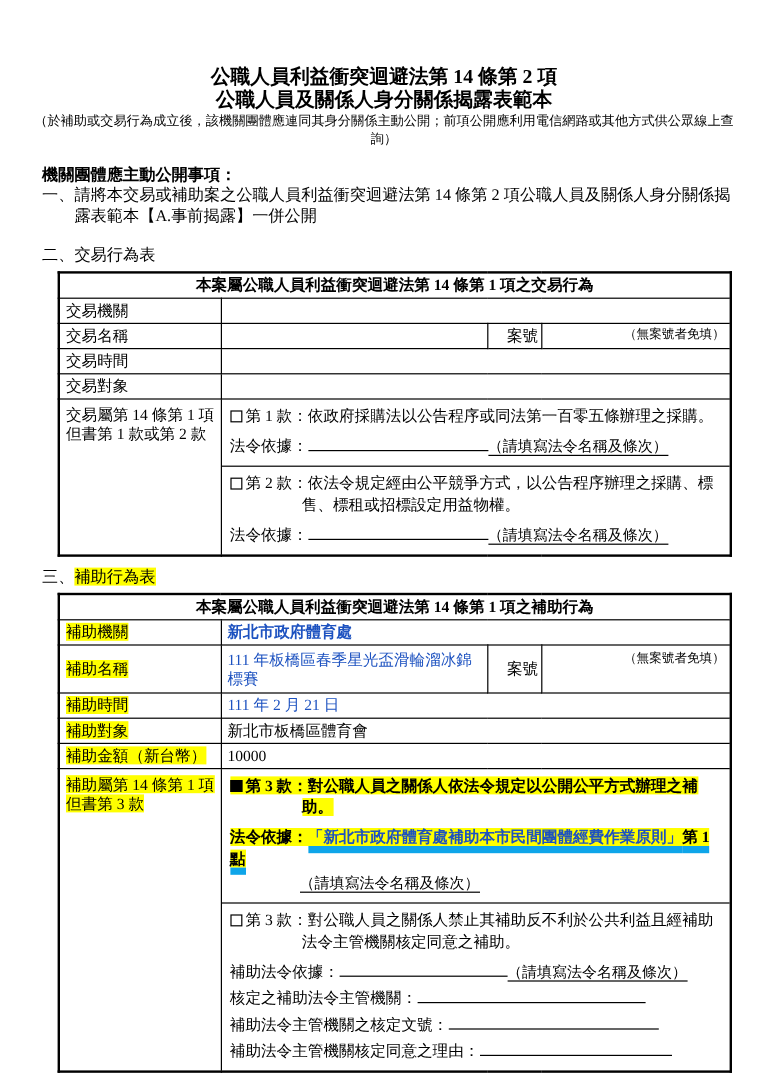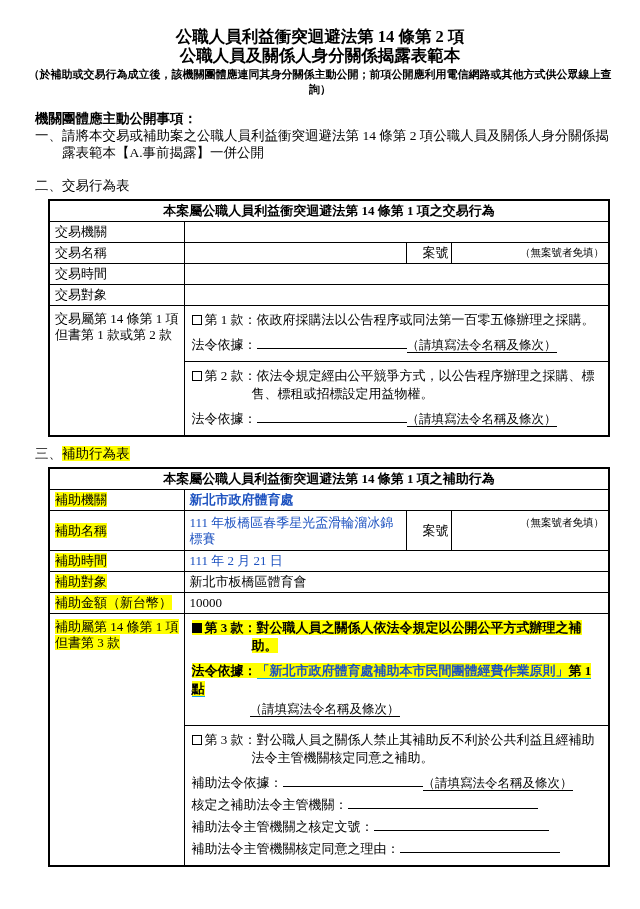--- a/index.html
+++ b/index.html
@@ -5,25 +5,25 @@
   * { box-sizing: border-box; }
   html,body { margin:0; padding:0; }
   body {
     width:640px; height:909px; background:#ffffff; color:#000;
     font-family:"Liberation Serif","DejaVu Serif",serif;
     font-size:13px;
   }
   .page { position:relative; width:640px; height:909px; overflow:hidden; }
 
   
-  .title-block { padding-top:27px; text-align:center; font-weight:bold; }
+  .title-block { padding-top:54px; text-align:center; font-weight:bold; }
   .title-line { font-size:16.5px; line-height:19px; }
   .title-line3 { font-size:15.5px; line-height:19px; margin-top:1px; }
   .hl { background:var(--hl,#ffff00); }
-  .note { width:596px; margin:2px auto 0; text-align:center; font-size:11px; line-height:15px; font-weight:bold; }
+  .note { width:596px; margin:2px auto 0; text-align:center; font-size:11px; line-height:15px; font-weight:normal; }
 
   
   .section { margin:13px 0 0 35px; }
   .sec-head { font-weight:bold; font-size:13.5px; line-height:17px; }
   .item { width:575px; padding-left:27px; text-indent:-27px; font-size:13.5px; line-height:17px; }
   .sub-head { margin-top:16px; font-size:13.5px; line-height:17px; }
 
   
   table { border-collapse:collapse; table-layout:fixed; width:560px; margin:5px 0 0 48px; border:2px solid #000; }
   td { border:1px solid #000; padding:2px 5px; font-size:13px; line-height:16px; vertical-align:middle; height:20px; }
@@ -35,21 +35,21 @@
   .opt-block { padding:5px 7px 7px 7px; border-bottom:1px solid #000; }
   .opt-block:last-child { border-bottom:none; }
   .opt-text { padding-left:60px; text-indent:-60px; line-height:18px; }
   .law-line { margin-top:7px; line-height:18px; }
   .blank { display:inline-block; border-bottom:1px solid #000; height:13px; vertical-align:baseline; }
   .hint-u { font-size:12.5px; border-bottom:1px solid #000; }
   .cb { display:inline-block; width:10px; height:10px; border:1.5px solid #000; margin-right:3px; vertical-align:-1px; background:#fff; }
   .cb.checked { background:#000; border-color:#000; }
   .blue { color:var(--blue,#1d52c0); }
   .bold { font-weight:bold; }
-  .u { border-bottom:1px solid #0ea5e9; }
+  .u { border-bottom:6px solid #0ea5e9; }
   .indent-hint { margin-top:2px; padding-left:58px; line-height:17px; }
 </style>
 </head>
 <body>
 
 <div class="page">
 
   <div class="title-block">
     <div class="title-line">公職人員利益衝突迴避法第 14 條第 2 項</div>
     <div class="title-line">公職人員及關係人身分關係揭露表範本</div>

